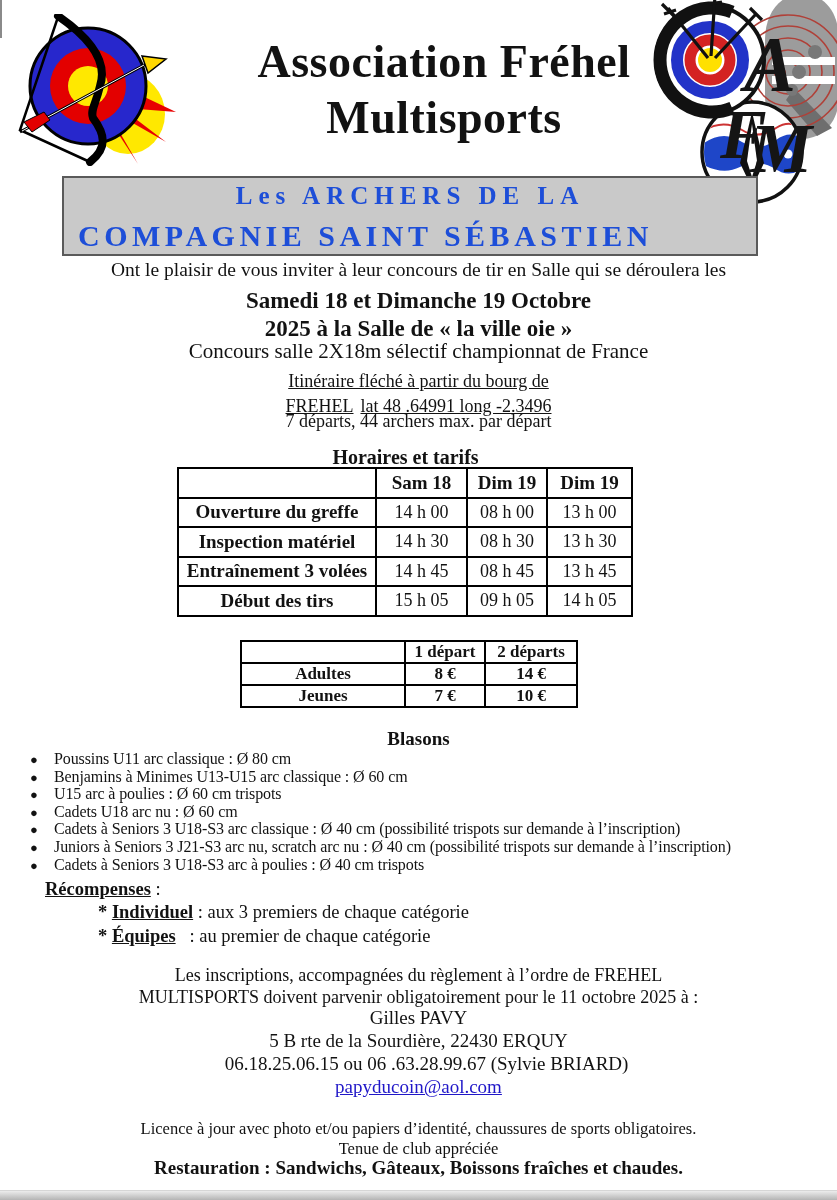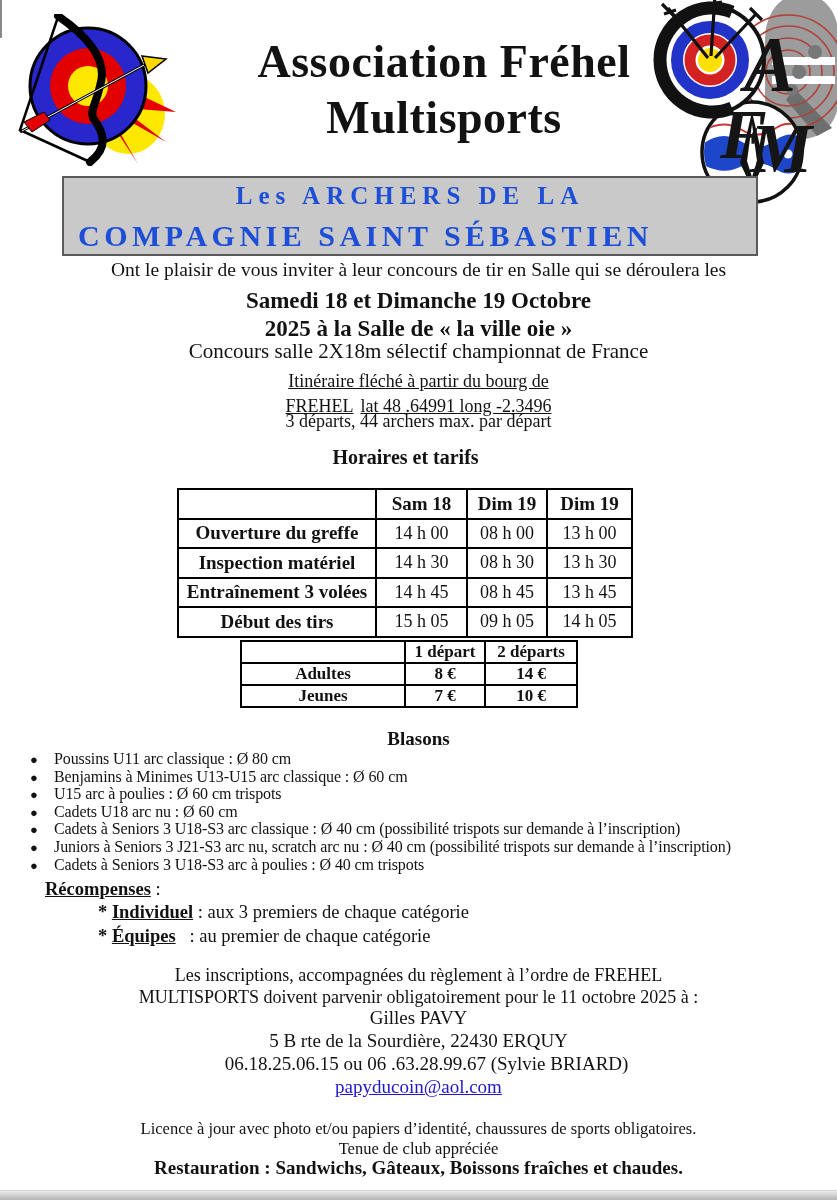--- a/index.html
+++ b/index.html
@@ -31,21 +31,21 @@
   #subtitle{top:339px;font-size:21px;}
   #itin1{top:371px;font-size:18px;}
   #itin2{top:396px;font-size:18px;}
   #itin2 .gap{display:inline-block;width:7px;}
   #departs{top:411px;font-size:18px;}
 
   
   table{border-collapse:collapse;table-layout:fixed;background:#fff;}
   td,th{border:2px solid #000;text-align:center;vertical-align:middle;padding:0 2px;overflow:hidden;}
   #schedule-title{left:177px;width:457px;top:446px;font-size:20px;font-weight:bold;text-align:center;}
-  #schedule-table{left:177px;top:488px;}
+  #schedule-table{left:177px;top:467px;}
   #schedule-table td,#schedule-table th{height:27.5px;font-size:18px;}
   #schedule-table .lbl,#schedule-table th{font-weight:bold;font-size:19px;}
   #price-table{left:240px;top:640px;}
   #price-table td,#price-table th{height:18.5px;font-size:17px;font-weight:bold;}
 
   
   #blasons-title{top:728px;font-size:19px;font-weight:bold;}
   #blasons-list{left:30px;top:750px;width:800px;}
   .blason-item{display:flex;align-items:baseline;height:17.6px;font-size:16px;white-space:nowrap;letter-spacing:-0.1px;}
   .blason-item .dot{width:24px;font-size:13px;flex:0 0 24px;}
@@ -182,21 +182,21 @@
 </div>
 
 <div id="subtitle" class="abs ctr">Concours salle 2X18m sélectif championnat de France</div>
 
 <div id="itin1" class="abs ctr">
   <span class="u">Itinéraire fléché à partir du bourg de</span>
 </div>
 <div id="itin2" class="abs ctr">
   <span class="u">FREHEL</span><span class="gap"></span><span class="u">lat 48 .64991 long -2.3496</span>
 </div>
-<div id="departs" class="abs ctr">3 départs, 44 archers max. par départ</div>
+<div id="departs" class="abs ctr">7 départs, 44 archers max. par départ</div>
 
 <div id="schedule-title" class="abs">Horaires et tarifs</div>
 
 <table id="schedule-table" class="abs">
   <colgroup>
       <col style="width:198px">
       <col style="width:91px">
       <col style="width:80px">
       <col style="width:85px">
     </colgroup>

